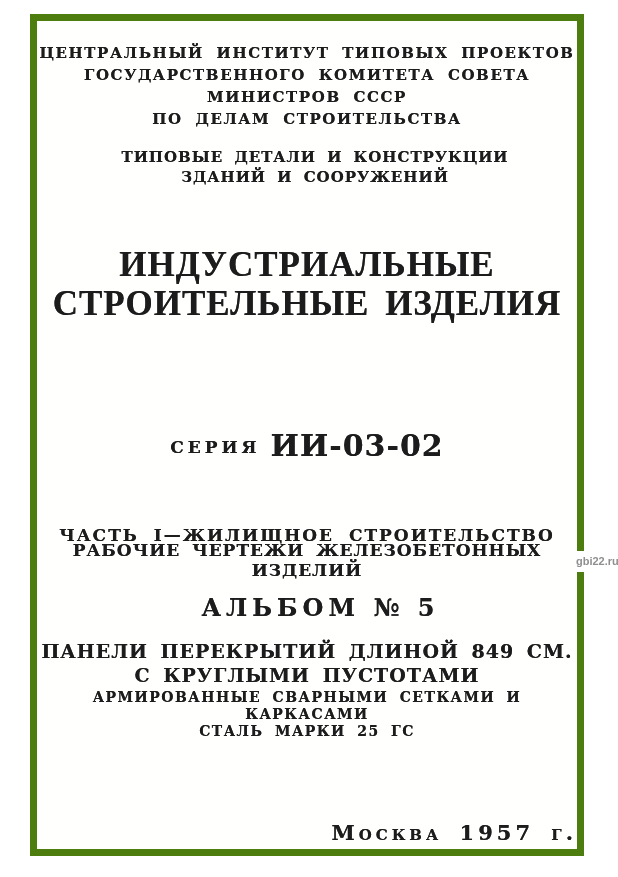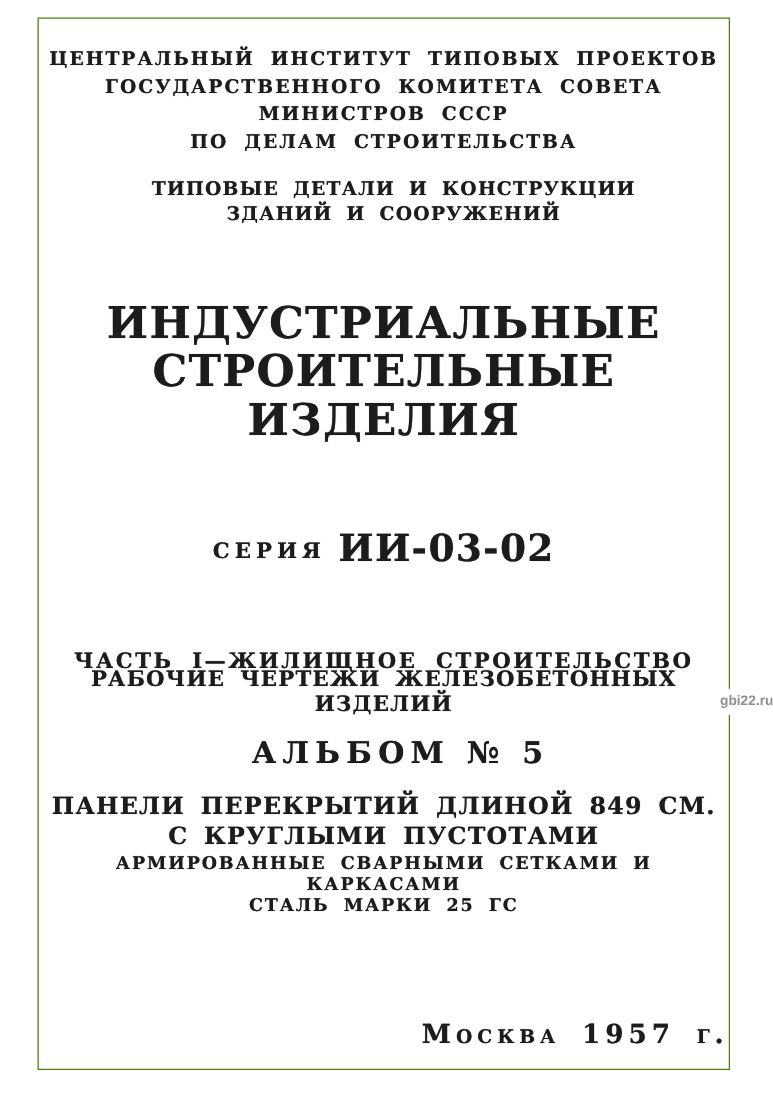--- a/index.html
+++ b/index.html
@@ -9,21 +9,21 @@
     width: 618px; height: 877px;
     background: #ffffff;
     font-family: "DejaVu Serif", "Liberation Serif", serif;
     color: #1c1c1c;
     overflow: hidden;
   }
   .frame {
     position: absolute;
     left: 30px; top: 14px;
     width: 554px; height: 842px;
-    border: 1px solid #4d7c0f;
+    border: 7px solid #4d7c0f;
     background: #fffffe;
   }
   .block {
     position: absolute;
     left: 0; width: 100%;
     text-align: center;
     font-weight: bold;
     text-shadow: 0 0 0.6px rgba(20,20,20,0.8);
   }
   .institute {
@@ -40,20 +40,21 @@
     letter-spacing: 1px;
     word-spacing: 5px;
     padding-left: 16px;
   }
   .main-title {
     top: 224px;
     font-size: 35px;
     line-height: 39px;
     letter-spacing: 1px;
     word-spacing: 6px;
+    font-family: Liberation Serif, serif;
   }
   .subtitle {
     top: 306px;
     font-size: 21px;
     line-height: 26px;
     letter-spacing: 1px;
     word-spacing: 5px;
   }
   .series {
     top: 407px;

